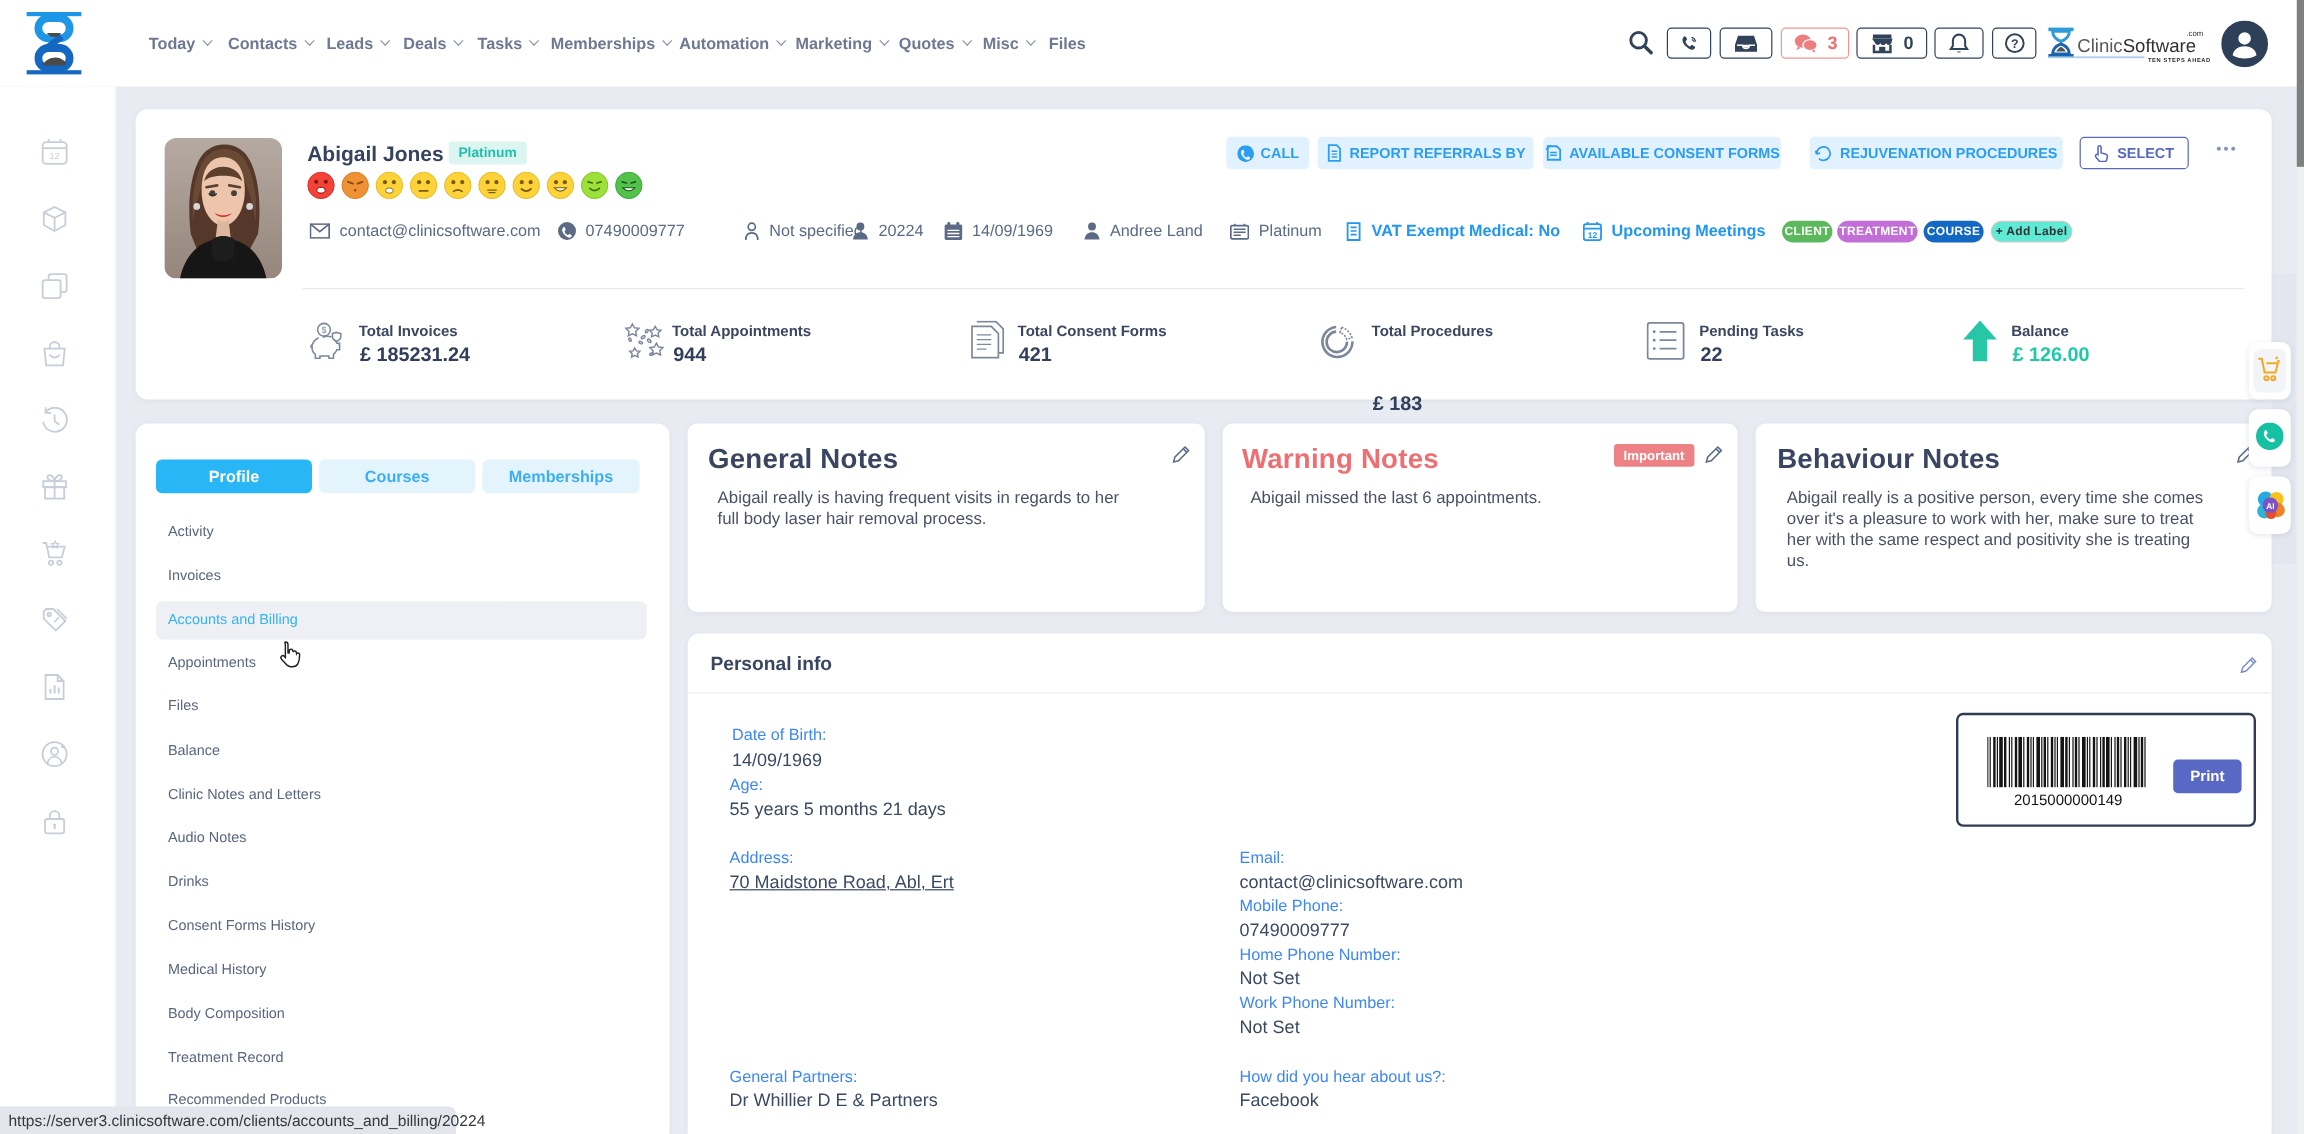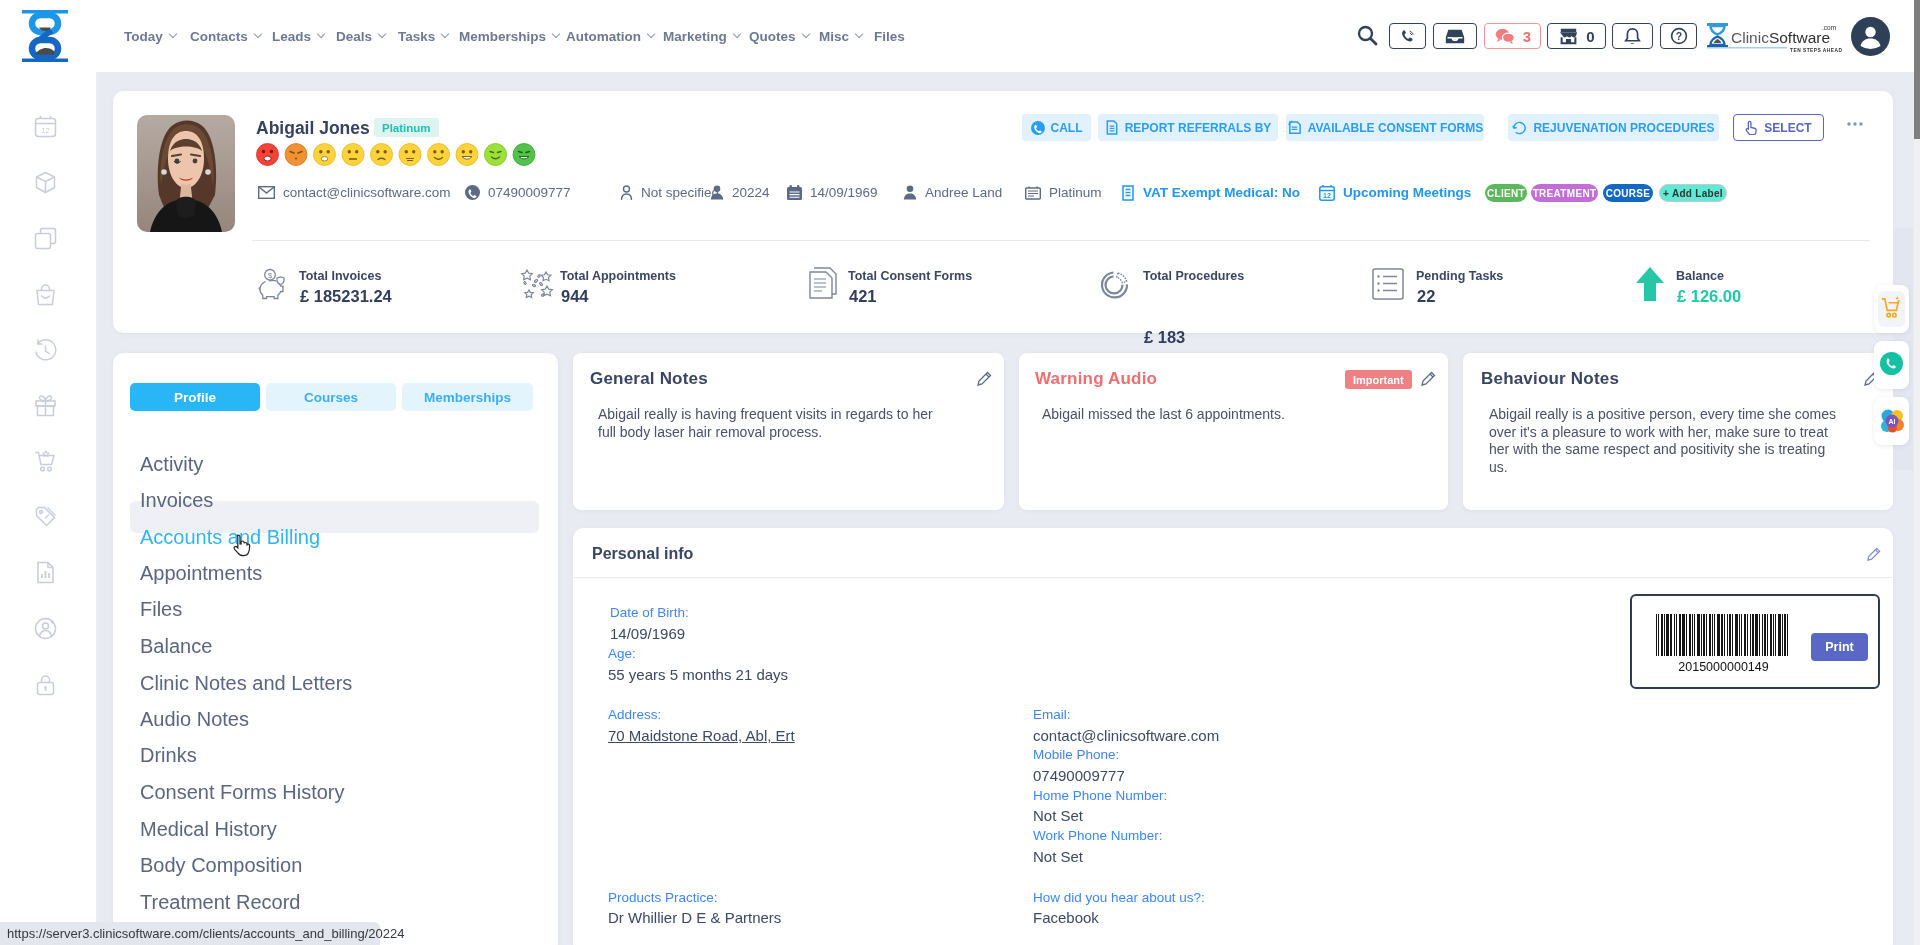--- a/index.html
+++ b/index.html
@@ -17,23 +17,23 @@
 #sidebar { position:absolute; left:0; top:72px; width:97px; height:873px; background:#fff; border-right:1px solid #ecedf2; z-index:4; }
 #sidebar svg { position:absolute; left:34px; width:23px; height:23px; }
 
 .pill { display:inline-flex; align-items:center; justify-content:center; border-radius:10px; color:#fff; font-size:10px; font-weight:bold; height:18px; letter-spacing:.3px;}
 .hbtn { position:absolute; top:114px; height:27px; background:#e1f1fd; border-radius:4px; color:#2b9ef4; font-weight:bold; font-size:12px; display:flex; align-items:center; justify-content:center; gap:6px; letter-spacing:0; white-space:nowrap;}
 .ctc { position:absolute; top:184px; height:17px; display:flex; align-items:center; gap:8px; color:#5b6a85; font-size:13.5px; white-space:nowrap; }
 .stat-l { position:absolute; color:#3b4661; font-size:12.5px; font-weight:bold; }
 .stat-v { position:absolute; color:#323f5c; font-size:16.5px; font-weight:bold; }
 
 .tab { position:absolute; top:383px; height:28px; border-radius:5px; display:flex; align-items:center; justify-content:center; font-size:13.5px; font-weight:bold; }
-.mi { position:absolute; left:140px; color:#5a6580; font-size:20px;margin-top:17px; }
-
-.ntitle { position:absolute; top:369px; font-size:17px; font-weight:bold; color:#3a4562; letter-spacing:.2px; }
+.mi { position:absolute; left:140px; color:#5a6580; font-size:12px; }
+
+.ntitle { position:absolute; top:369px; font-size:23px; font-weight:bold; color:#3a4562; letter-spacing:.2px; }
 .nbody { position:absolute; font-size:14px; color:#4a5068; line-height:17.6px; }
 
 .plabel { position:absolute; color:#3d87f5; font-size:13.5px; }
 .pvalue { position:absolute; color:#3c4964; font-size:15px; }
 </style>
 </head>
 <body>
 
 <div class="abs" style="left:97px;top:72px;width:1823px;height:873px;background:#e9ebf3;"></div>
 
@@ -425,21 +425,21 @@
   </svg>
 
 <div class="ntitle" style="left:590px;">General Notes</div>
 <svg class="abs" style="left:976px;top:370px;" width="17" height="17" viewBox="0 0 17 17">
     <g fill="none" stroke="#5b6a85" stroke-width="1.3">
       <path d="M11.5 2.5 l3 3 L6 14 l-4 1 1-4 z"></path>
       <path d="M10 4 l3 3"></path>
     </g>
   </svg>
 <div class="nbody" style="left:598px;top:406px;width:360px;">Abigail really is having frequent visits in regards to her<br>full body laser hair removal process.</div>
-<div class="ntitle" style="left:1035px;color:#ed6e73;">Warning Audio</div>
+<div class="ntitle" style="left:1035px;color:#ed6e73;">Warning Notes</div>
 <div class="abs" style="left:1345px;top:370px;height:19px;padding:0 8px;background:#ee8184;border-radius:3px;color:#fff;font-size:11px;font-weight:bold;display:flex;align-items:center;">Important</div>
 <svg class="abs" style="left:1420px;top:370px;" width="17" height="17" viewBox="0 0 17 17">
     <g fill="none" stroke="#5b6a85" stroke-width="1.3">
       <path d="M11.5 2.5 l3 3 L6 14 l-4 1 1-4 z"></path>
       <path d="M10 4 l3 3"></path>
     </g>
   </svg>
 <div class="nbody" style="left:1042px;top:406px;width:360px;">Abigail missed the last 6 appointments.</div>
 <div class="ntitle" style="left:1481px;">Behaviour Notes</div>
 <svg class="abs" style="left:1863px;top:370px;" width="17" height="17" viewBox="0 0 17 17">
@@ -457,21 +457,21 @@
       <path d="M10 4 l3 3"></path>
     </g>
   </svg>
 <div class="abs" style="left:574px;top:577px;width:1318px;height:1px;background:#e9ebf1;"></div>
 <div class="plabel" style="left:610px;top:605px;">Date of Birth:</div>
 <div class="pvalue" style="left:610px;top:625px;">14/09/1969</div>
 <div class="plabel" style="left:608px;top:646px;">Age:</div>
 <div class="pvalue" style="left:608px;top:666px;">55 years 5 months 21 days</div>
 <div class="plabel" style="left:608px;top:707px;">Address:</div>
 <div class="pvalue" style="left:608px;top:727px;text-decoration:underline;">70 Maidstone Road, Abl, Ert</div>
-<div class="plabel" style="left:608px;top:890px;">Products Practice:</div>
+<div class="plabel" style="left:608px;top:890px;">General Partners:</div>
 <div class="pvalue" style="left:608px;top:909px;">Dr Whillier D E &amp; Partners</div>
 <div class="plabel" style="left:1033px;top:707px;">Email:</div>
 <div class="pvalue" style="left:1033px;top:727px;">contact@clinicsoftware.com</div>
 <div class="plabel" style="left:1033px;top:747px;">Mobile Phone:</div>
 <div class="pvalue" style="left:1033px;top:767px;">07490009777</div>
 <div class="plabel" style="left:1033px;top:788px;">Home Phone Number:</div>
 <div class="pvalue" style="left:1033px;top:807px;">Not Set</div>
 <div class="plabel" style="left:1033px;top:828px;">Work Phone Number:</div>
 <div class="pvalue" style="left:1033px;top:848px;">Not Set</div>
 <div class="plabel" style="left:1033px;top:890px;">How did you hear about us?:</div>

